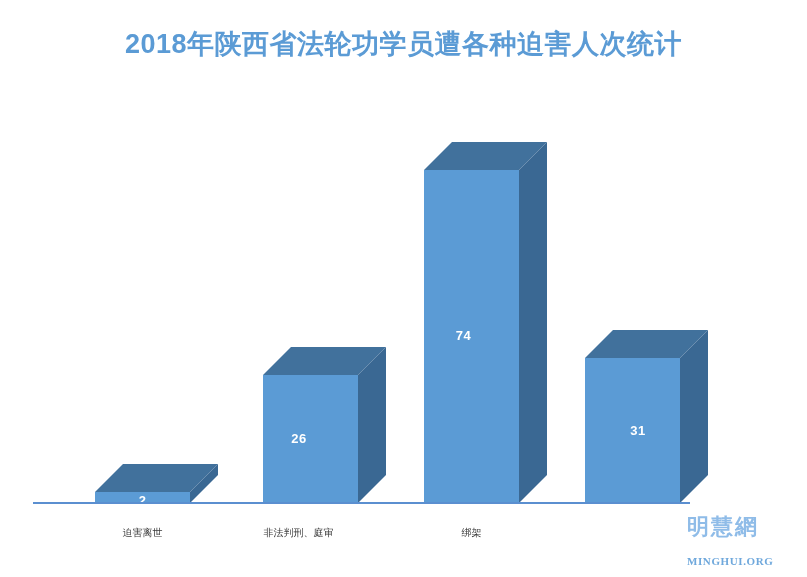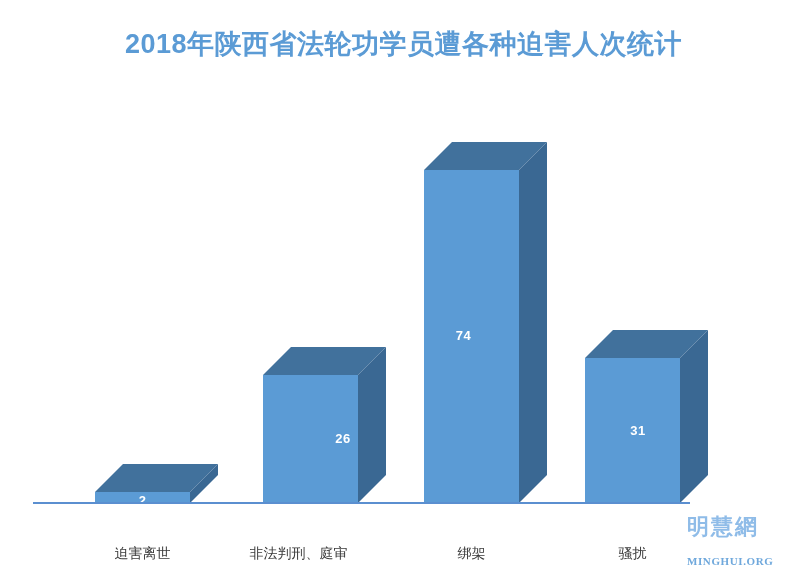--- a/index.html
+++ b/index.html
@@ -54,23 +54,23 @@
     font-weight:bold;
     text-align:center;
     width:100%;
     left:0;
     letter-spacing:0.5px;
     pointer-events:none;
   }
 
   .cat-label{
     position:absolute;
-    top:545px;
+    top:526px;
     text-align:center;
-    font-size:14px;
+    font-size:10px;
     color:#3a3a3a;
     white-space:nowrap;
   }
 
   .logo{
     position:absolute;
     right:12px;bottom:10px;
     width:108px;
     text-align:left;
     line-height:1;
@@ -108,21 +108,21 @@
       <div class="bar-front" style="top:28px;width:95px;height:11px;"></div>
       <div class="bar-value" style="top:29px;width:95px;">2</div>
     </div>
 
     <div class="bar-group" style="left:263px; top:347px; width:123px; height:156px;">
       <div class="bar-top" style="left:0;top:0;width:123px;height:28px;
                   clip-path:polygon(28px 0, 123px 0, 95px 28px, 0 28px);"></div>
       <div class="bar-side" style="left:0;top:0;width:123px;height:156px;
                   clip-path:polygon(95px 28px, 123px 0, 123px 128px, 95px 156px);"></div>
       <div class="bar-front" style="top:28px;width:95px;height:128px;"></div>
-      <div class="bar-value" style="top:84px;width:72px;margin-left:44px;">26</div>
+      <div class="bar-value" style="top:84px;width:72px;">26</div>
     </div>
 
     <div class="bar-group" style="left:424px; top:142px; width:123px; height:361px;">
       <div class="bar-top" style="left:0;top:0;width:123px;height:28px;
                   clip-path:polygon(28px 0, 123px 0, 95px 28px, 0 28px);"></div>
       <div class="bar-side" style="left:0;top:0;width:123px;height:361px;
                   clip-path:polygon(95px 28px, 123px 0, 123px 333px, 95px 361px);"></div>
       <div class="bar-front" style="top:28px;width:95px;height:333px;"></div>
       <div class="bar-value" style="top:186px;width:79px;">74</div>
     </div>
@@ -134,21 +134,20 @@
                   clip-path:polygon(95px 28px, 123px 0, 123px 145px, 95px 173px);"></div>
       <div class="bar-front" style="top:28px;width:95px;height:145px;"></div>
       <div class="bar-value" style="top:93px;width:106px;">31</div>
     </div>
 
     <div class="axis-line"></div>
 
     <div class="cat-label" style="left:75px;width:135px;">迫害离世</div>
     <div class="cat-label" style="left:404px;width:135px;">绑架</div>
     <div class="cat-label" style="left:216px;width:165px;">非法判刑、庭审</div>
-    <div class="cat-label" style="left:565px;width:135px;">骚扰</div>
 
   </div>
 
   <div class="logo">
     <div class="logo-cn">明慧網</div>
     <div class="logo-en">MINGHUI.ORG</div>
   </div>
 
 </div>
 

